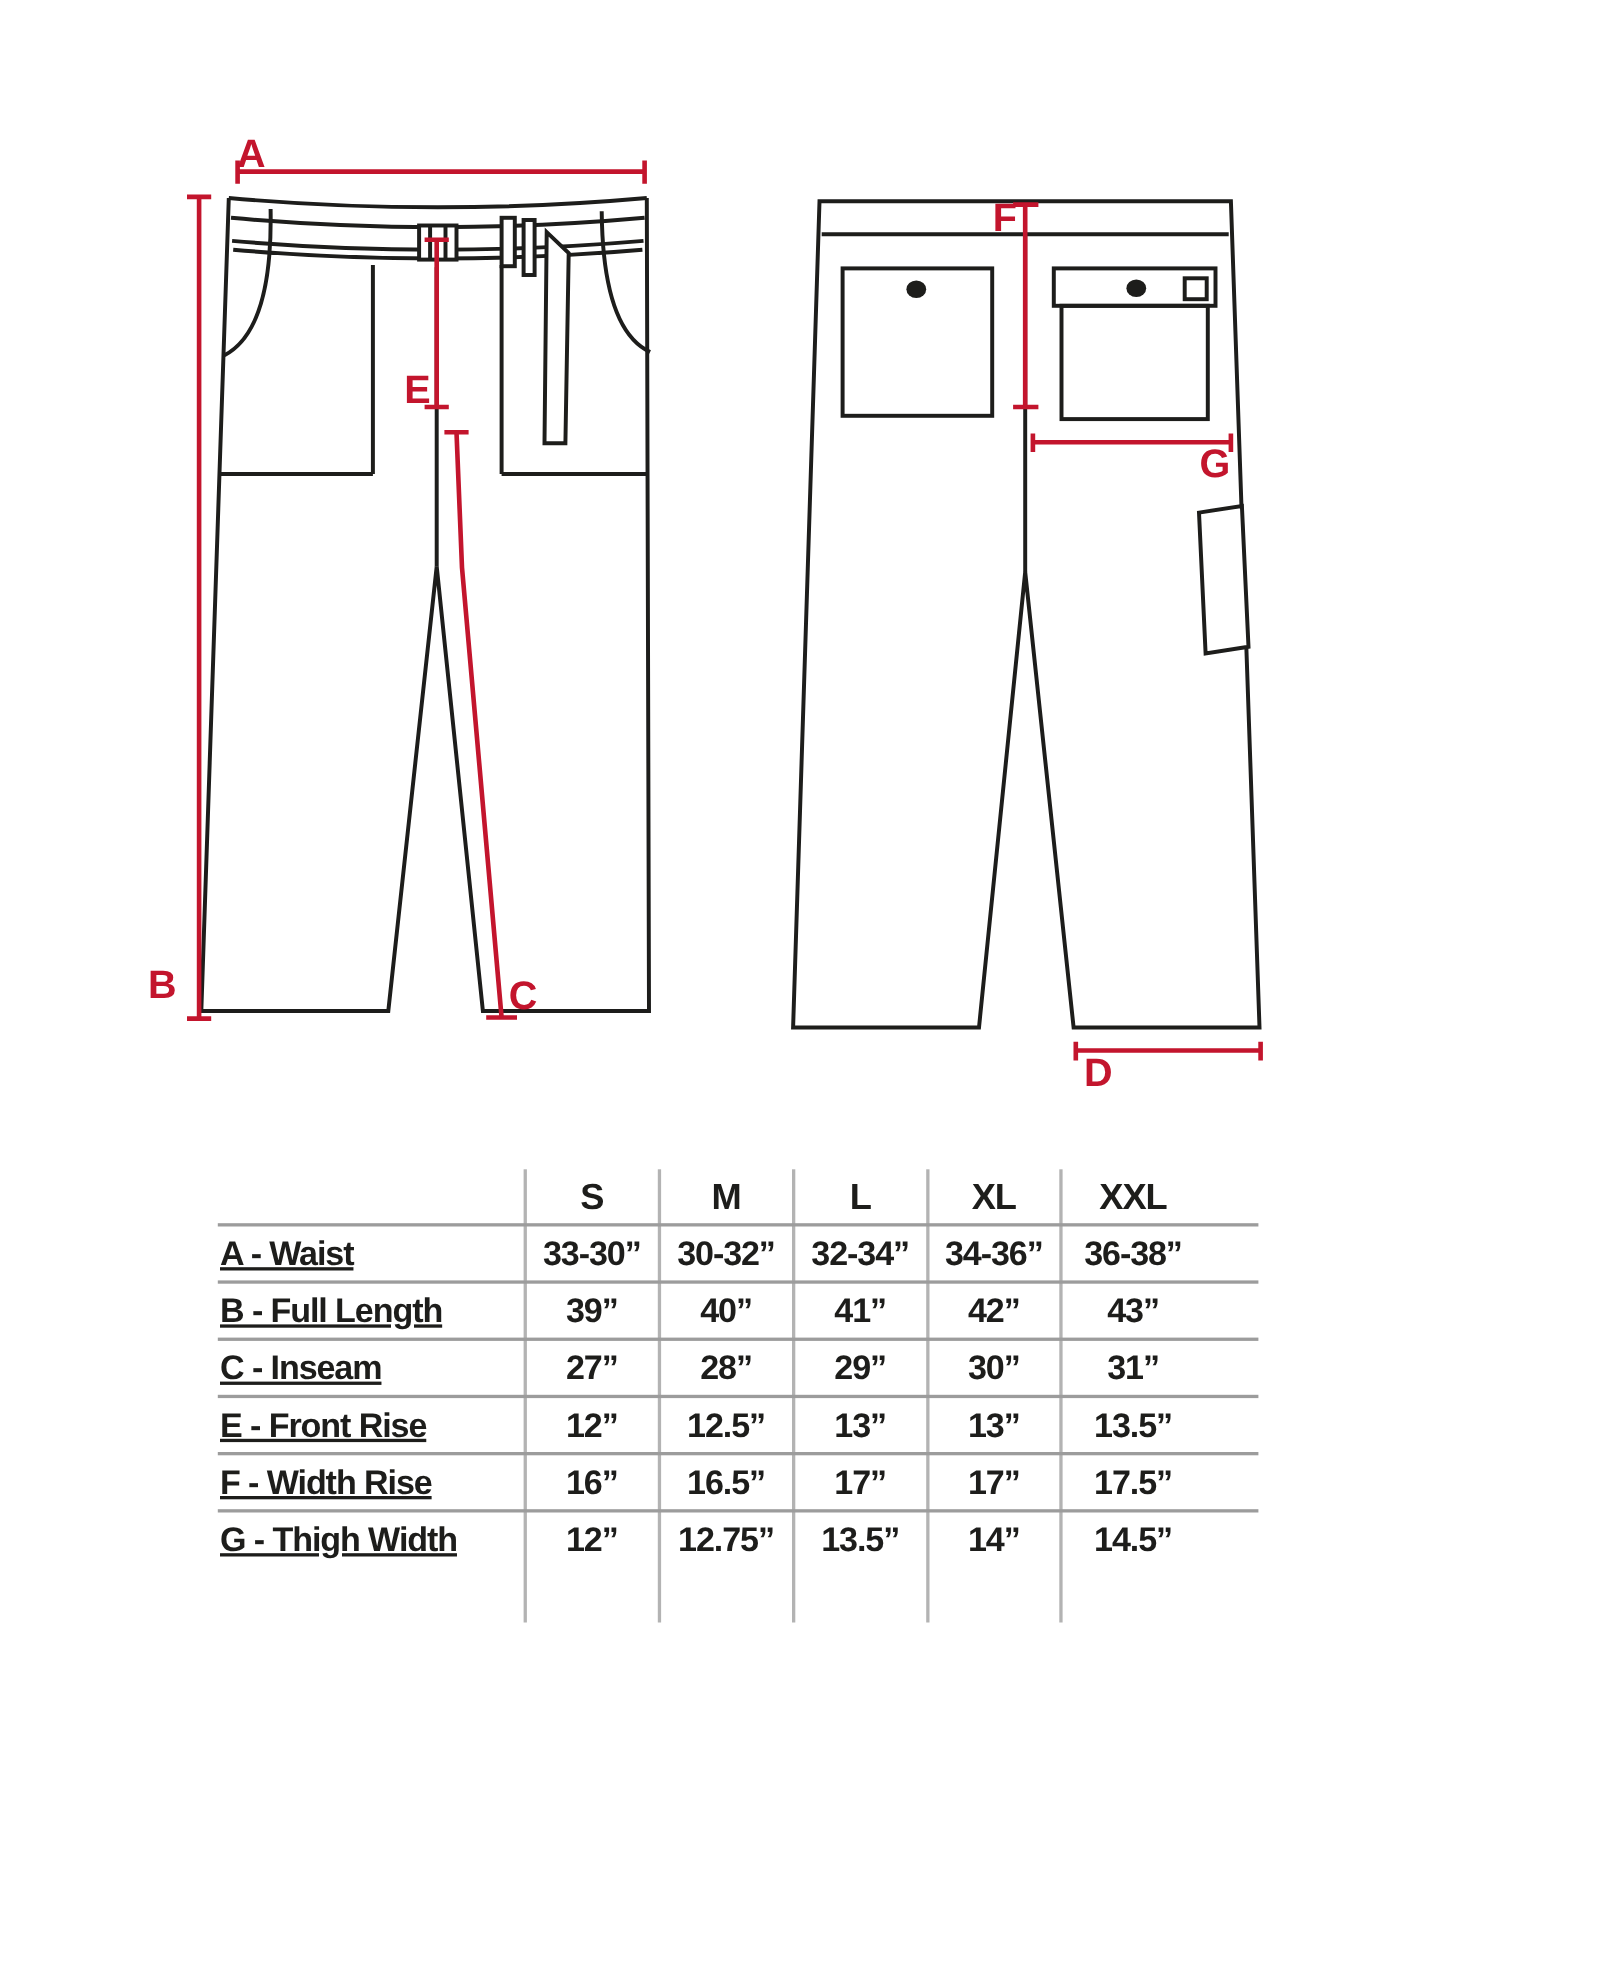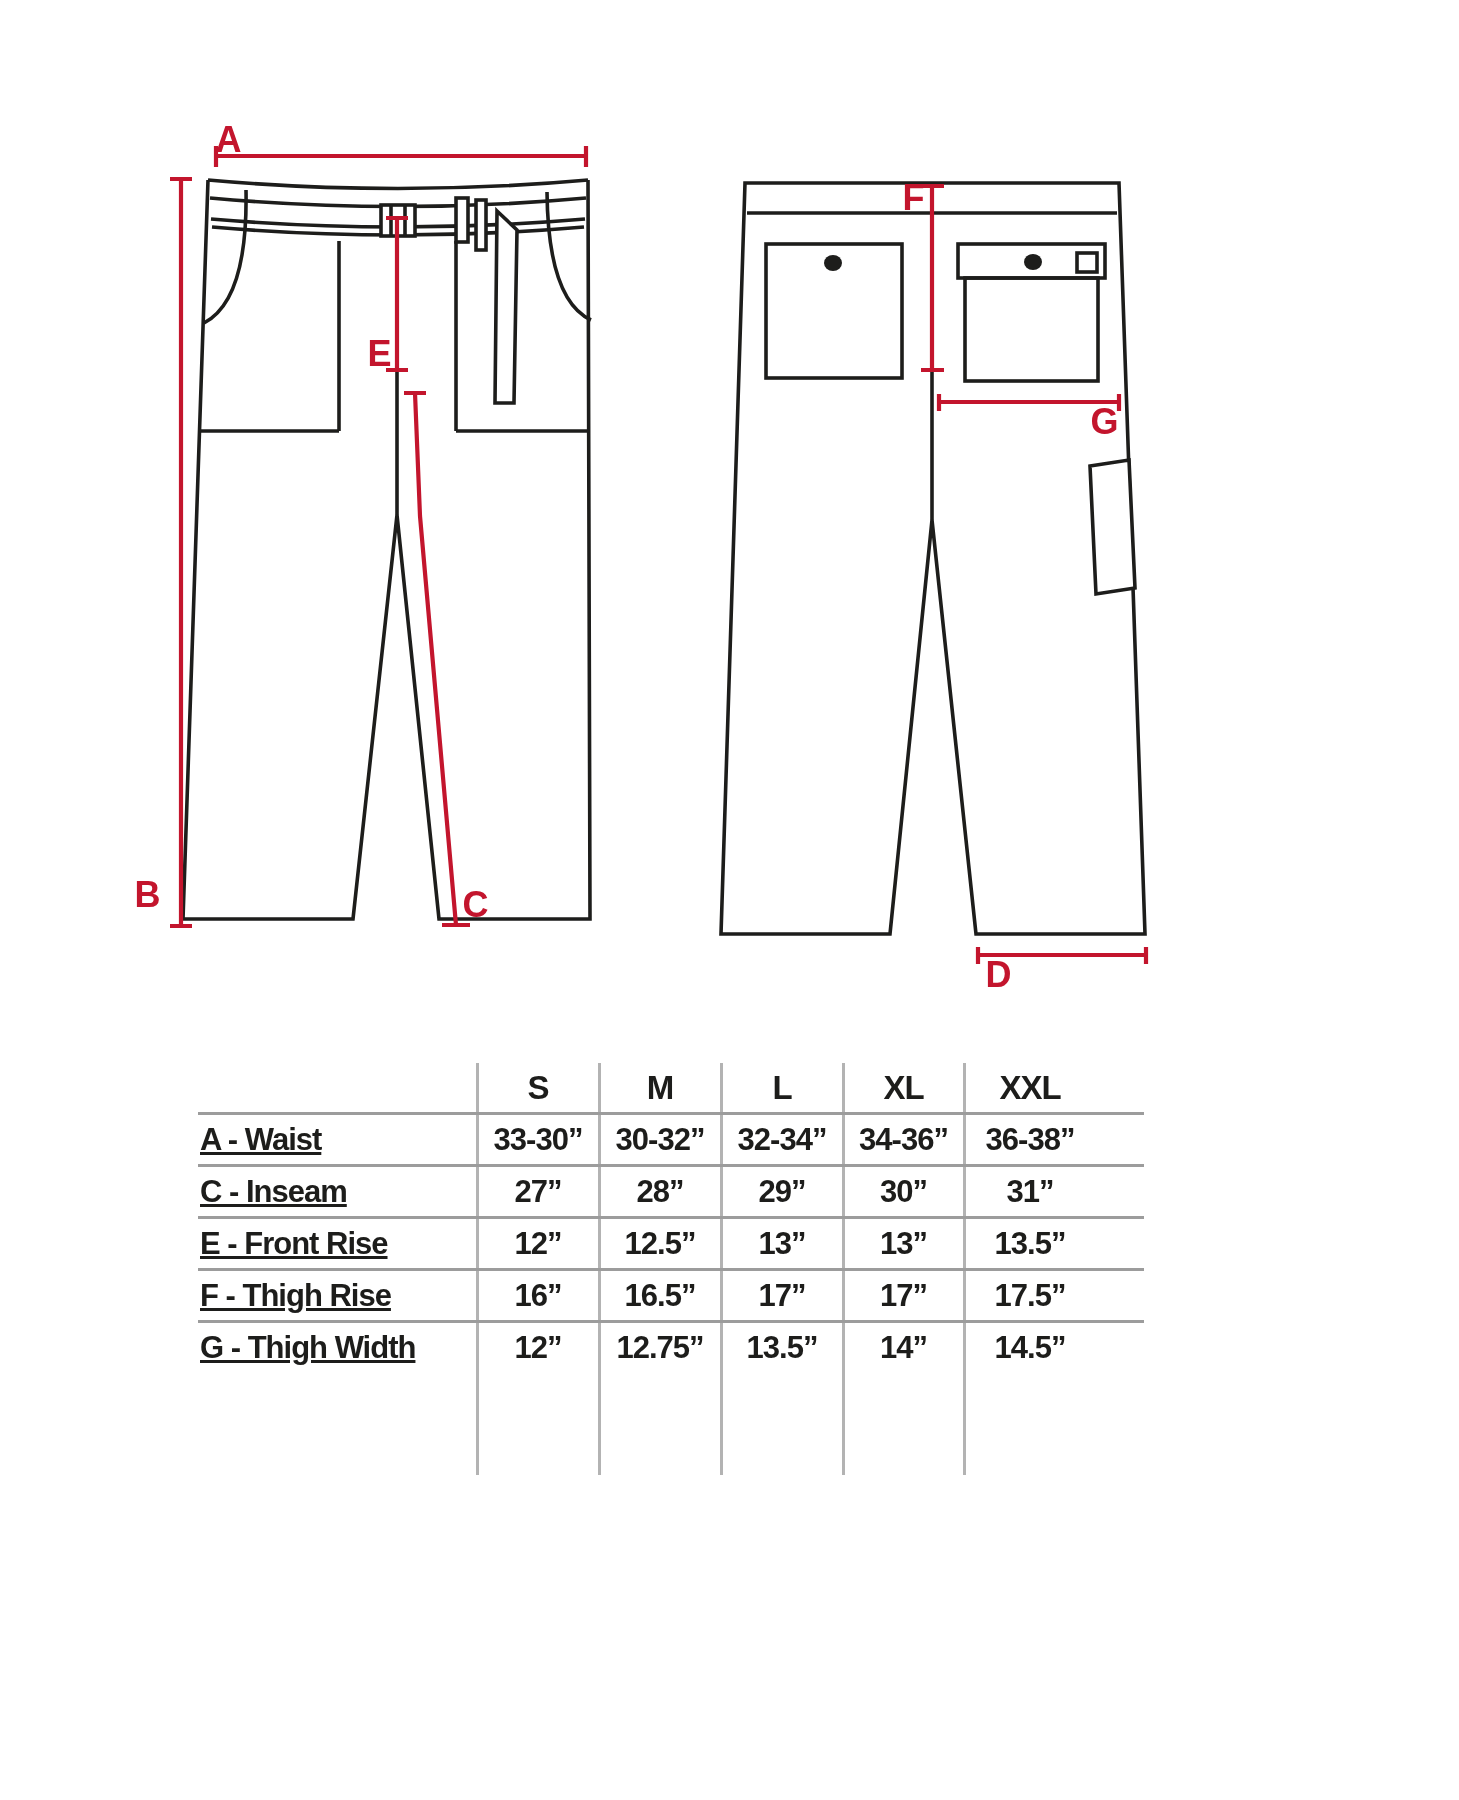--- a/index.html
+++ b/index.html
@@ -141,20 +141,28 @@
 
     <div class="trow">
       <div class="tcell rowlabel">A - Waist</div>
       <div class="tcell">33-30”</div>
       <div class="tcell">30-32”</div>
       <div class="tcell">32-34”</div>
       <div class="tcell">34-36”</div>
       <div class="tcell last">36-38”</div>
     </div>
 
+    <div class="trow">
+      <div class="tcell rowlabel">B - Full Length</div>
+      <div class="tcell">39”</div>
+      <div class="tcell">40”</div>
+      <div class="tcell">41”</div>
+      <div class="tcell">42”</div>
+      <div class="tcell last">43”</div>
+    </div>
 
     <div class="trow">
       <div class="tcell rowlabel">C - Inseam</div>
       <div class="tcell">27”</div>
       <div class="tcell">28”</div>
       <div class="tcell">29”</div>
       <div class="tcell">30”</div>
       <div class="tcell last">31”</div>
     </div>
 
@@ -162,21 +170,21 @@
     <div class="trow">
       <div class="tcell rowlabel">E - Front Rise</div>
       <div class="tcell">12”</div>
       <div class="tcell">12.5”</div>
       <div class="tcell">13”</div>
       <div class="tcell">13”</div>
       <div class="tcell last">13.5”</div>
     </div>
 
     <div class="trow">
-      <div class="tcell rowlabel">F - Thigh Rise</div>
+      <div class="tcell rowlabel">F - Width Rise</div>
       <div class="tcell">16”</div>
       <div class="tcell">16.5”</div>
       <div class="tcell">17”</div>
       <div class="tcell">17”</div>
       <div class="tcell last">17.5”</div>
     </div>
 
     <div class="trow">
       <div class="tcell rowlabel">G - Thigh Width</div>
       <div class="tcell">12”</div>

